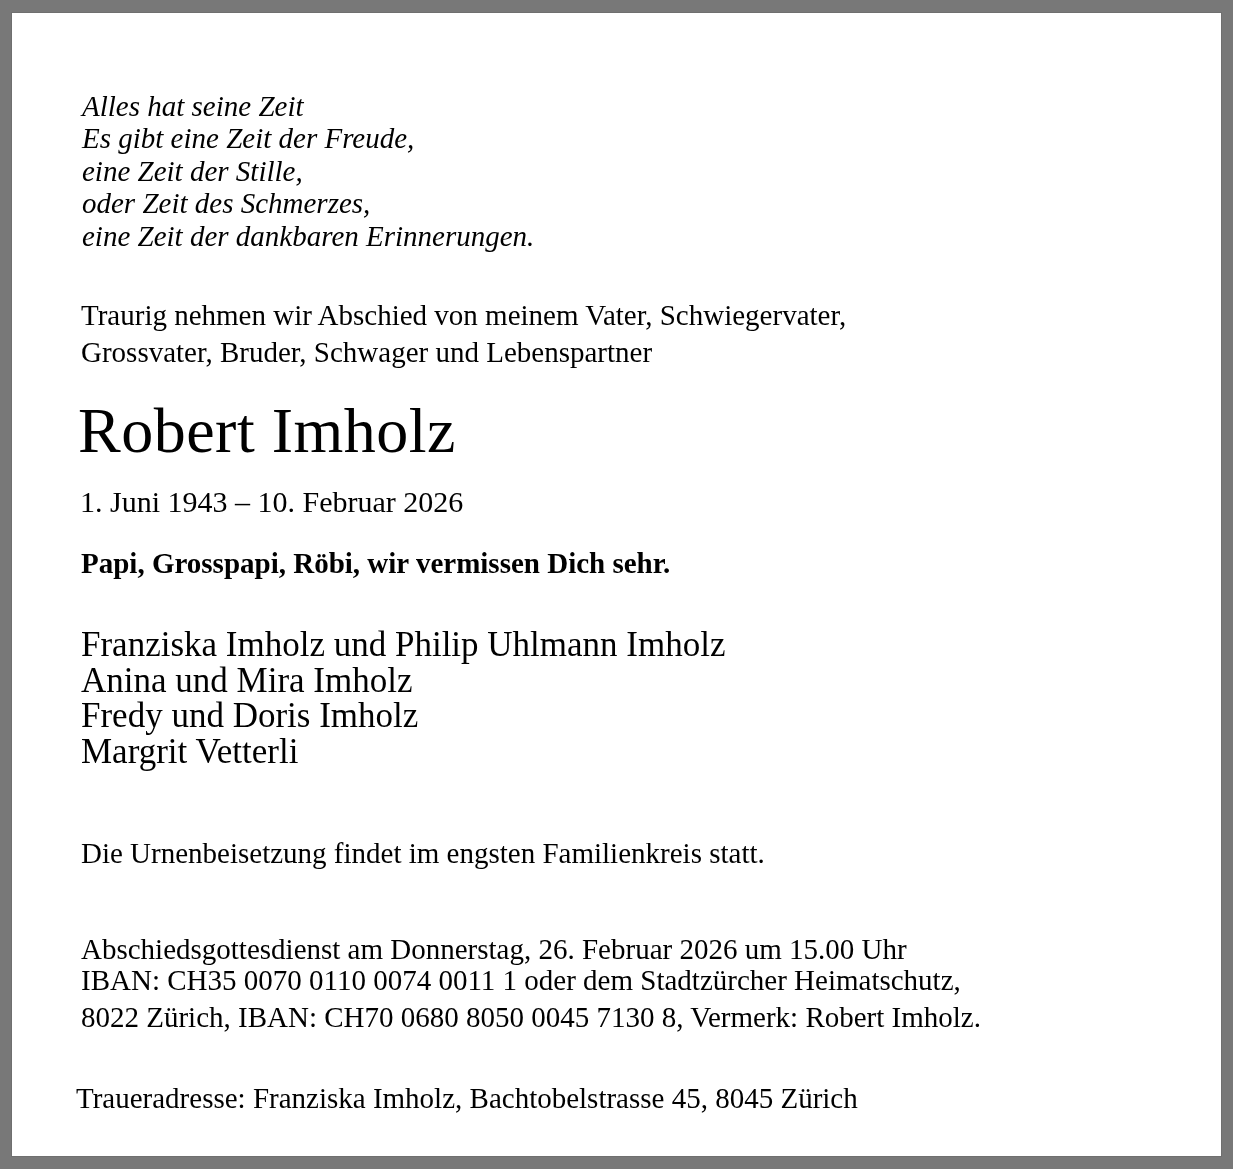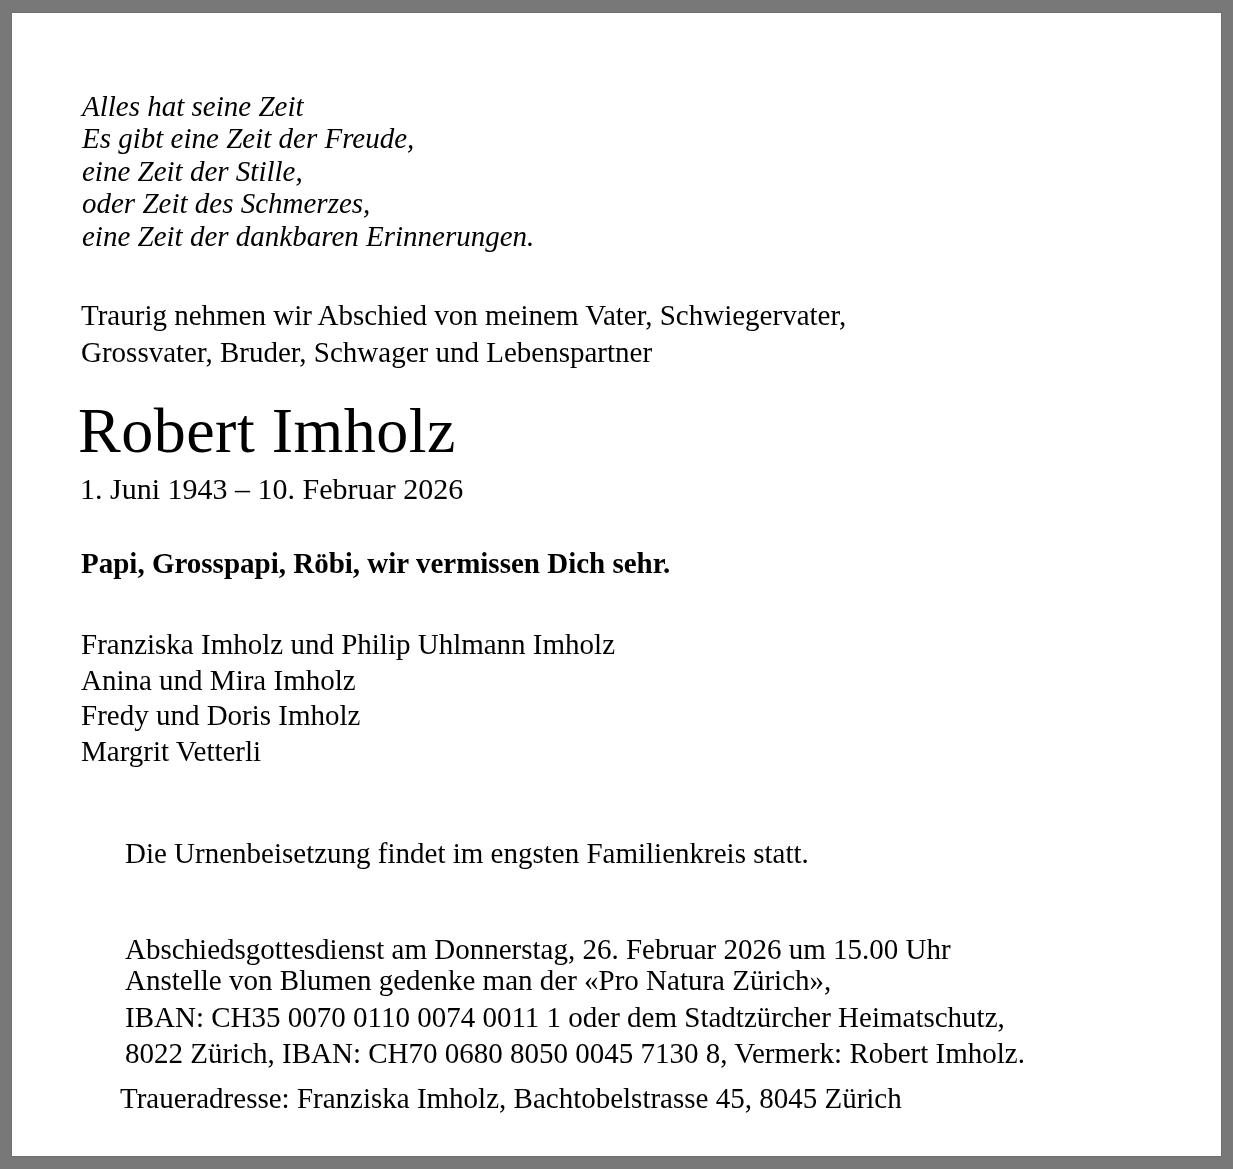--- a/index.html
+++ b/index.html
@@ -48,41 +48,40 @@
     left: 66px;
     top: 383px;
     margin: 0;
     font-size: 64px;
     line-height: 70px;
     font-weight: normal;
     letter-spacing: 0.5px;
   }
   .dates {
     left: 68px;
-    top: 457px;
+    top: 470px;
     font-size: 30px;
     line-height: 37px;
   }
   .farewell {
     left: 69px;
     top: 532px;
     font-size: 29px;
     line-height: 37px;
     font-weight: bold;
   }
   .family {
     left: 69px;
     top: 614px;
-    font-size: 29px;
+    font-size: 35px;
     line-height: 35.5px;
   }
   .para {
     font-size: 29px;
     line-height: 36px;
-    margin-left: 44px;
   }
   .p1 { left: 69px; top: 822px; }
   .p2 { left: 69px; top: 918px; }
   .p3 { left: 69px; top: 949px; line-height: 36.5px; }
   .p4 { left: 64px; top: 1067px; }
 </style>
 </head>
 <body>
 
 <div class="paper">
@@ -113,20 +112,19 @@
     <div class="line">Margrit Vetterli</div>
   </div>
 
   <div class="block para p1">Die Urnenbeisetzung findet im engsten Familienkreis statt.</div>
 
   <div class="block para p2">
     <div class="line">Abschiedsgottesdienst am Donnerstag, 26. Februar 2026 um 15.00 Uhr</div>
   </div>
 
   <div class="block para p3">
-    <div class="line">Anstelle von Blumen gedenke man der «Pro Natura Zürich»,</div>
     <div class="line">IBAN: CH35 0070 0110 0074 0011 1 oder dem Stadtzürcher Heimatschutz,</div>
     <div class="line">8022 Zürich, IBAN: CH70 0680 8050 0045 7130 8, Vermerk: Robert Imholz.</div>
   </div>
 
   <div class="block para p4">Traueradresse: Franziska Imholz, Bachtobelstrasse 45, 8045 Zürich</div>
 
 </div>
 
 </body></html>

